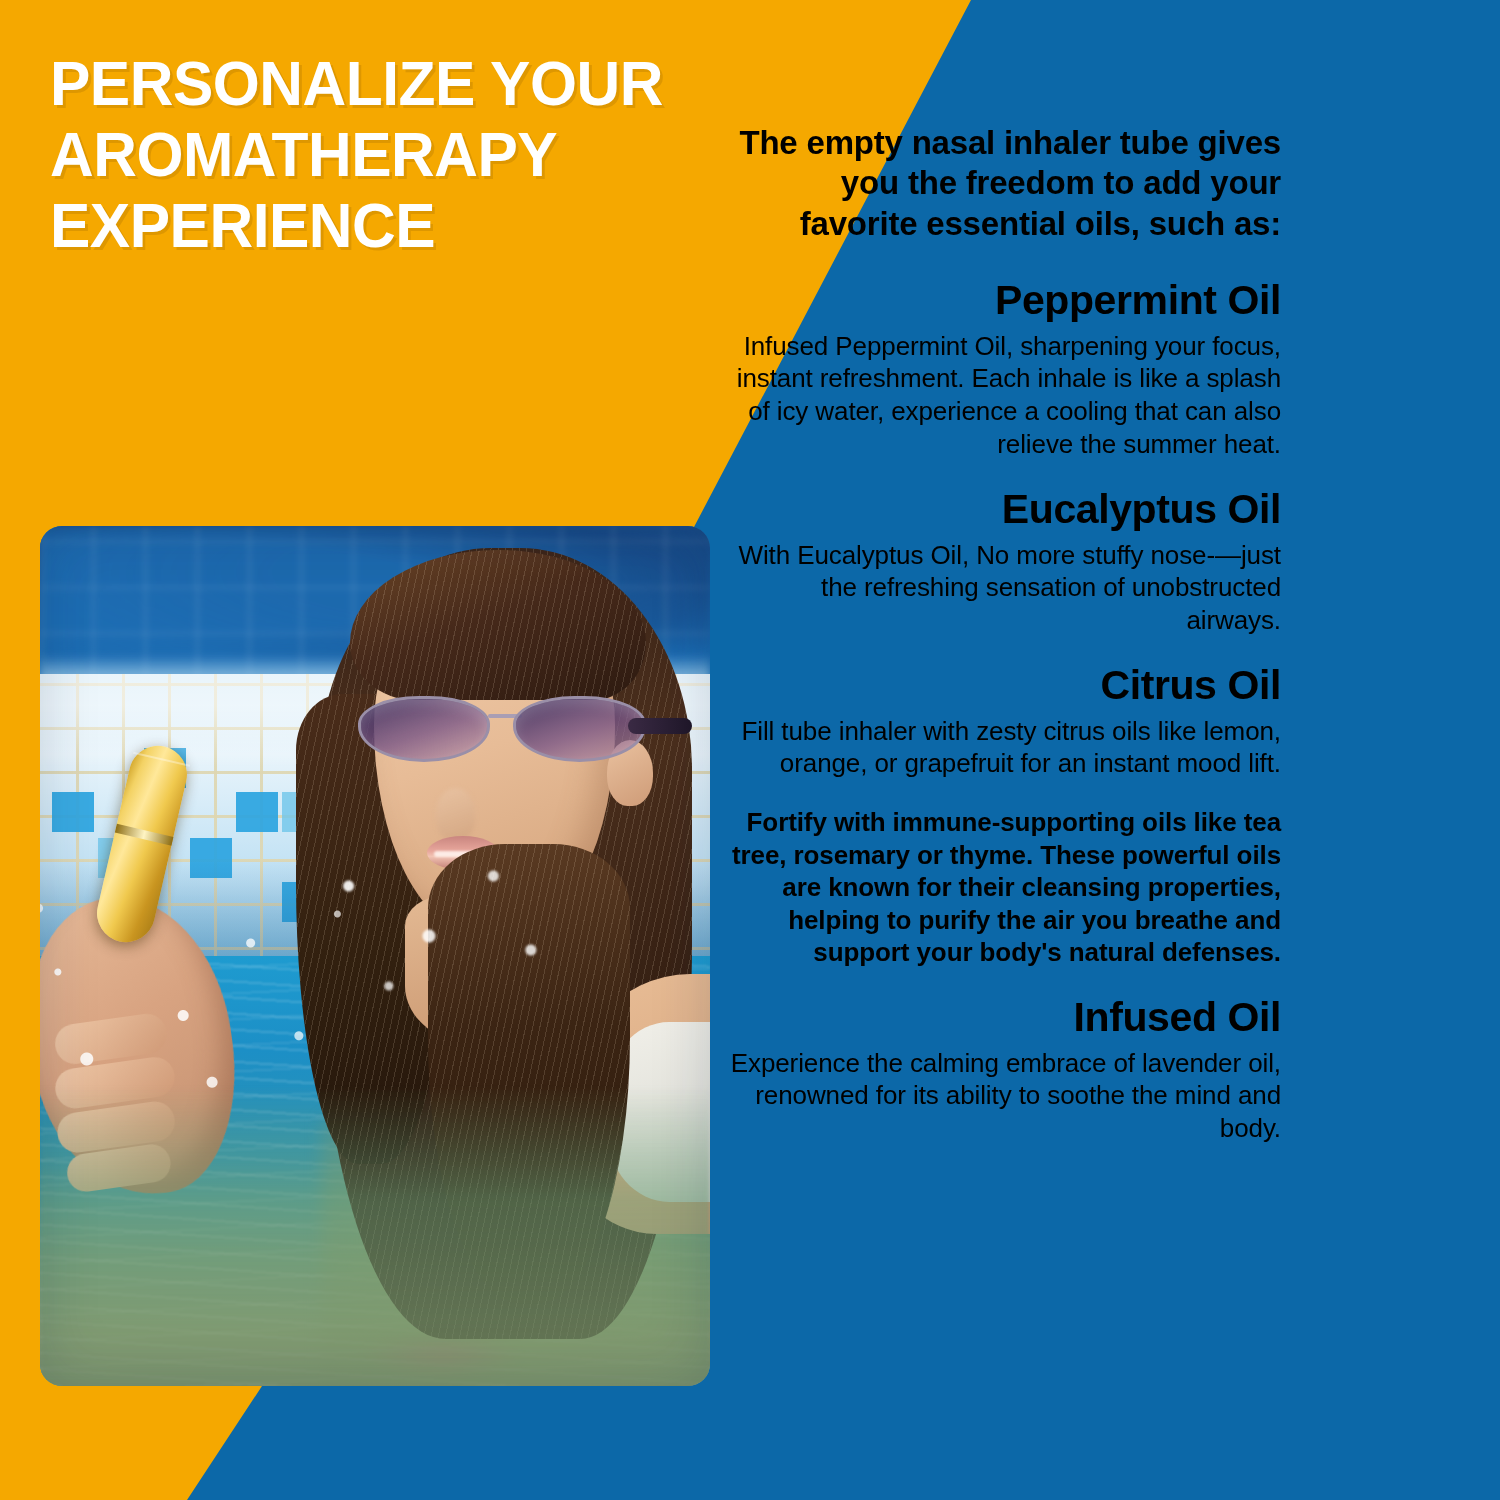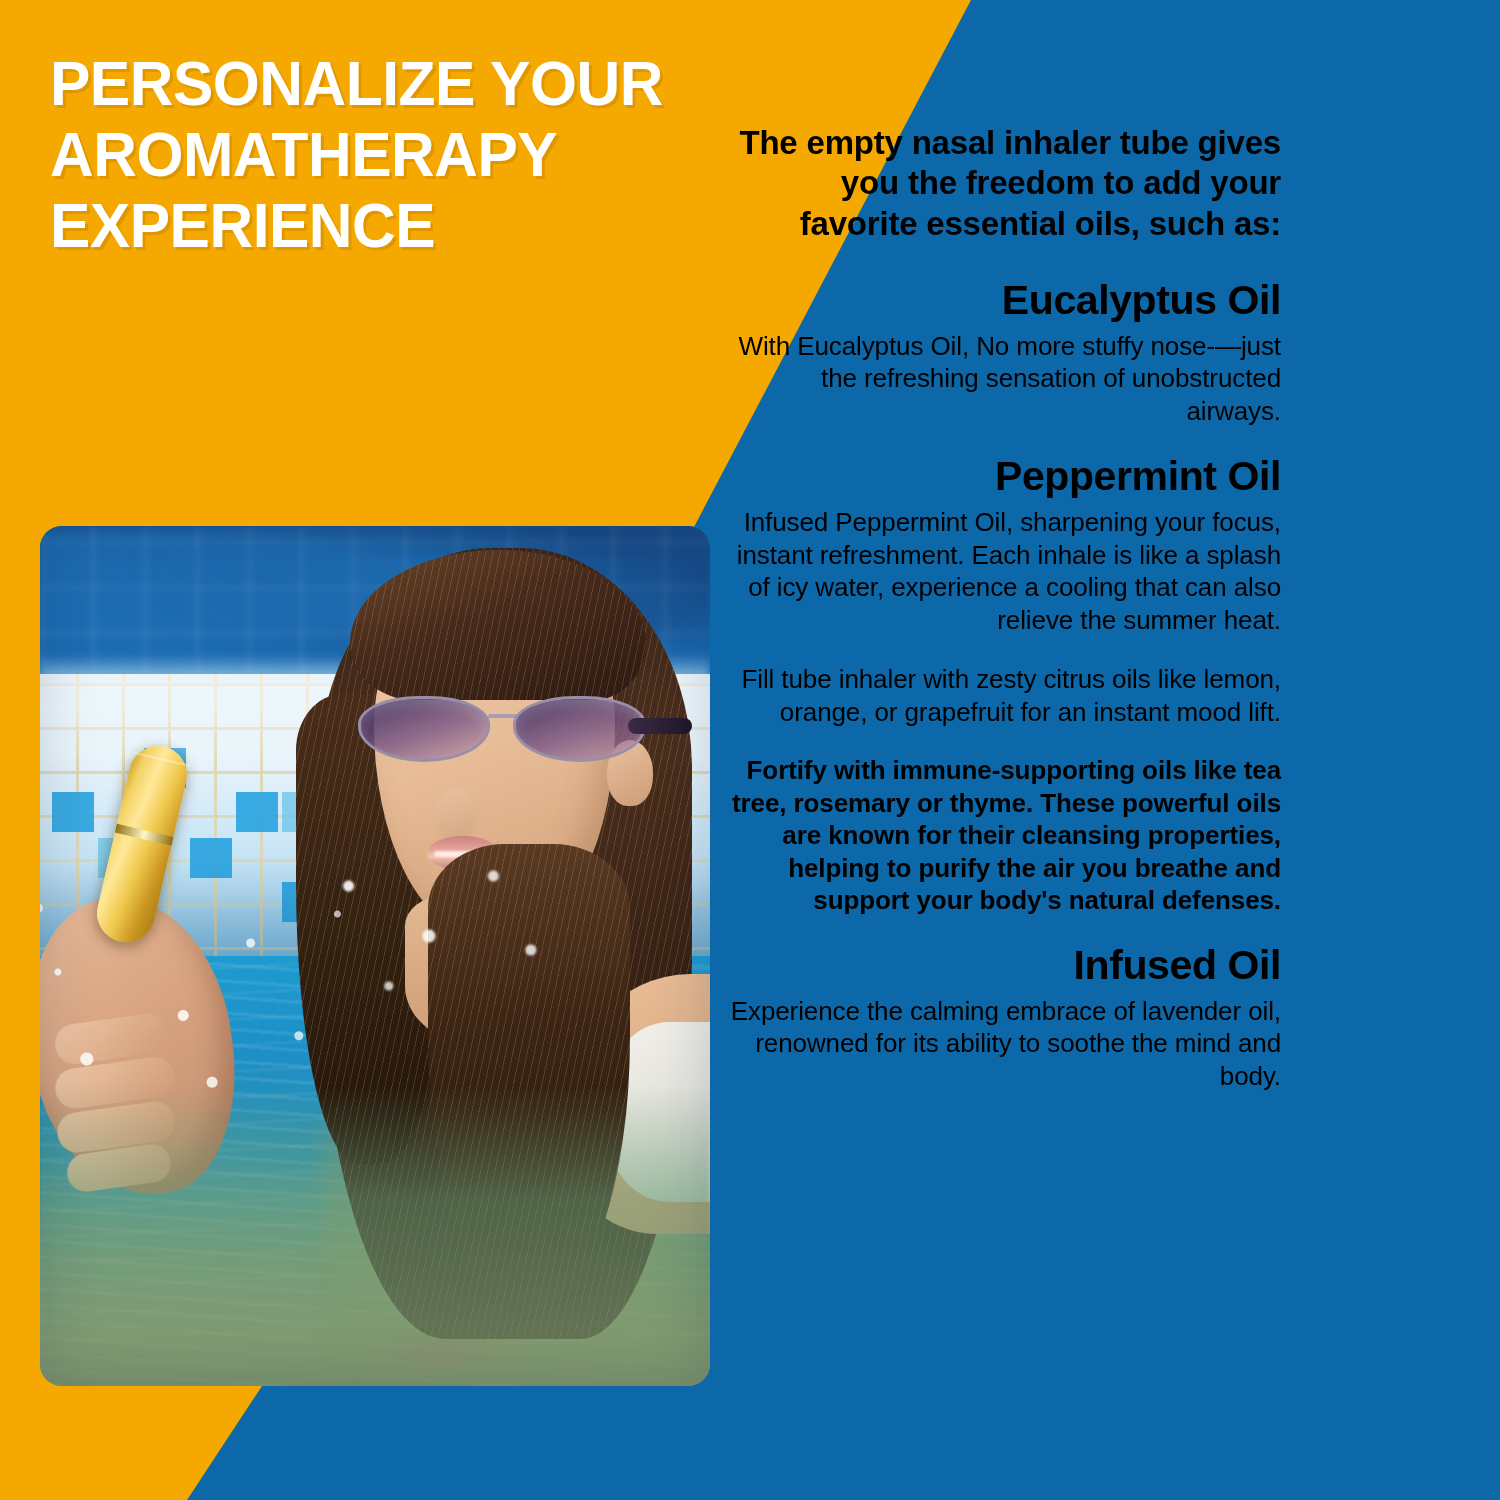--- a/index.html
+++ b/index.html
@@ -417,30 +417,31 @@
       <div class="water-overlay"></div>
       <div class="photo-vignette"></div>
     </div>
   </div>
 
   <div class="right-col">
 
     <p class="intro">The empty nasal inhaler tube gives you the freedom to add your favorite essential oils, such as:</p>
 
     <div class="oil-block">
+      <h2 class="oil-title">Peppermint Oil</h2>
+      <p class="oil-desc">Infused Peppermint Oil, sharpening your focus, instant refreshment. Each inhale is like a splash of icy water, experience a cooling that can also relieve the summer heat.</p>
+    </div>
+
+    <div class="oil-block">
       <h2 class="oil-title">Eucalyptus Oil</h2>
       <p class="oil-desc">With Eucalyptus Oil, No more stuffy nose-—just the refreshing sensation of unobstructed airways.</p>
     </div>
 
     <div class="oil-block">
-      <h2 class="oil-title">Peppermint Oil</h2>
-      <p class="oil-desc">Infused Peppermint Oil, sharpening your focus, instant refreshment. Each inhale is like a splash of icy water, experience a cooling that can also relieve the summer heat.</p>
-    </div>
-
-    <div class="oil-block">
+      <h2 class="oil-title">Citrus Oil</h2>
       <p class="oil-desc">Fill tube inhaler with zesty citrus oils like lemon, orange, or grapefruit for an instant mood lift.</p>
     </div>
 
     <div class="oil-block tight">
       <p class="oil-desc">Fortify with immune-supporting oils like tea tree, rosemary or thyme. These powerful oils are known for their cleansing properties, helping to purify the air you breathe and support your body's natural defenses.</p>
     </div>
 
     <div class="oil-block">
       <h2 class="oil-title">Infused Oil</h2>
       <p class="oil-desc">Experience the calming embrace of lavender oil, renowned for its ability to soothe the mind and body.</p>

